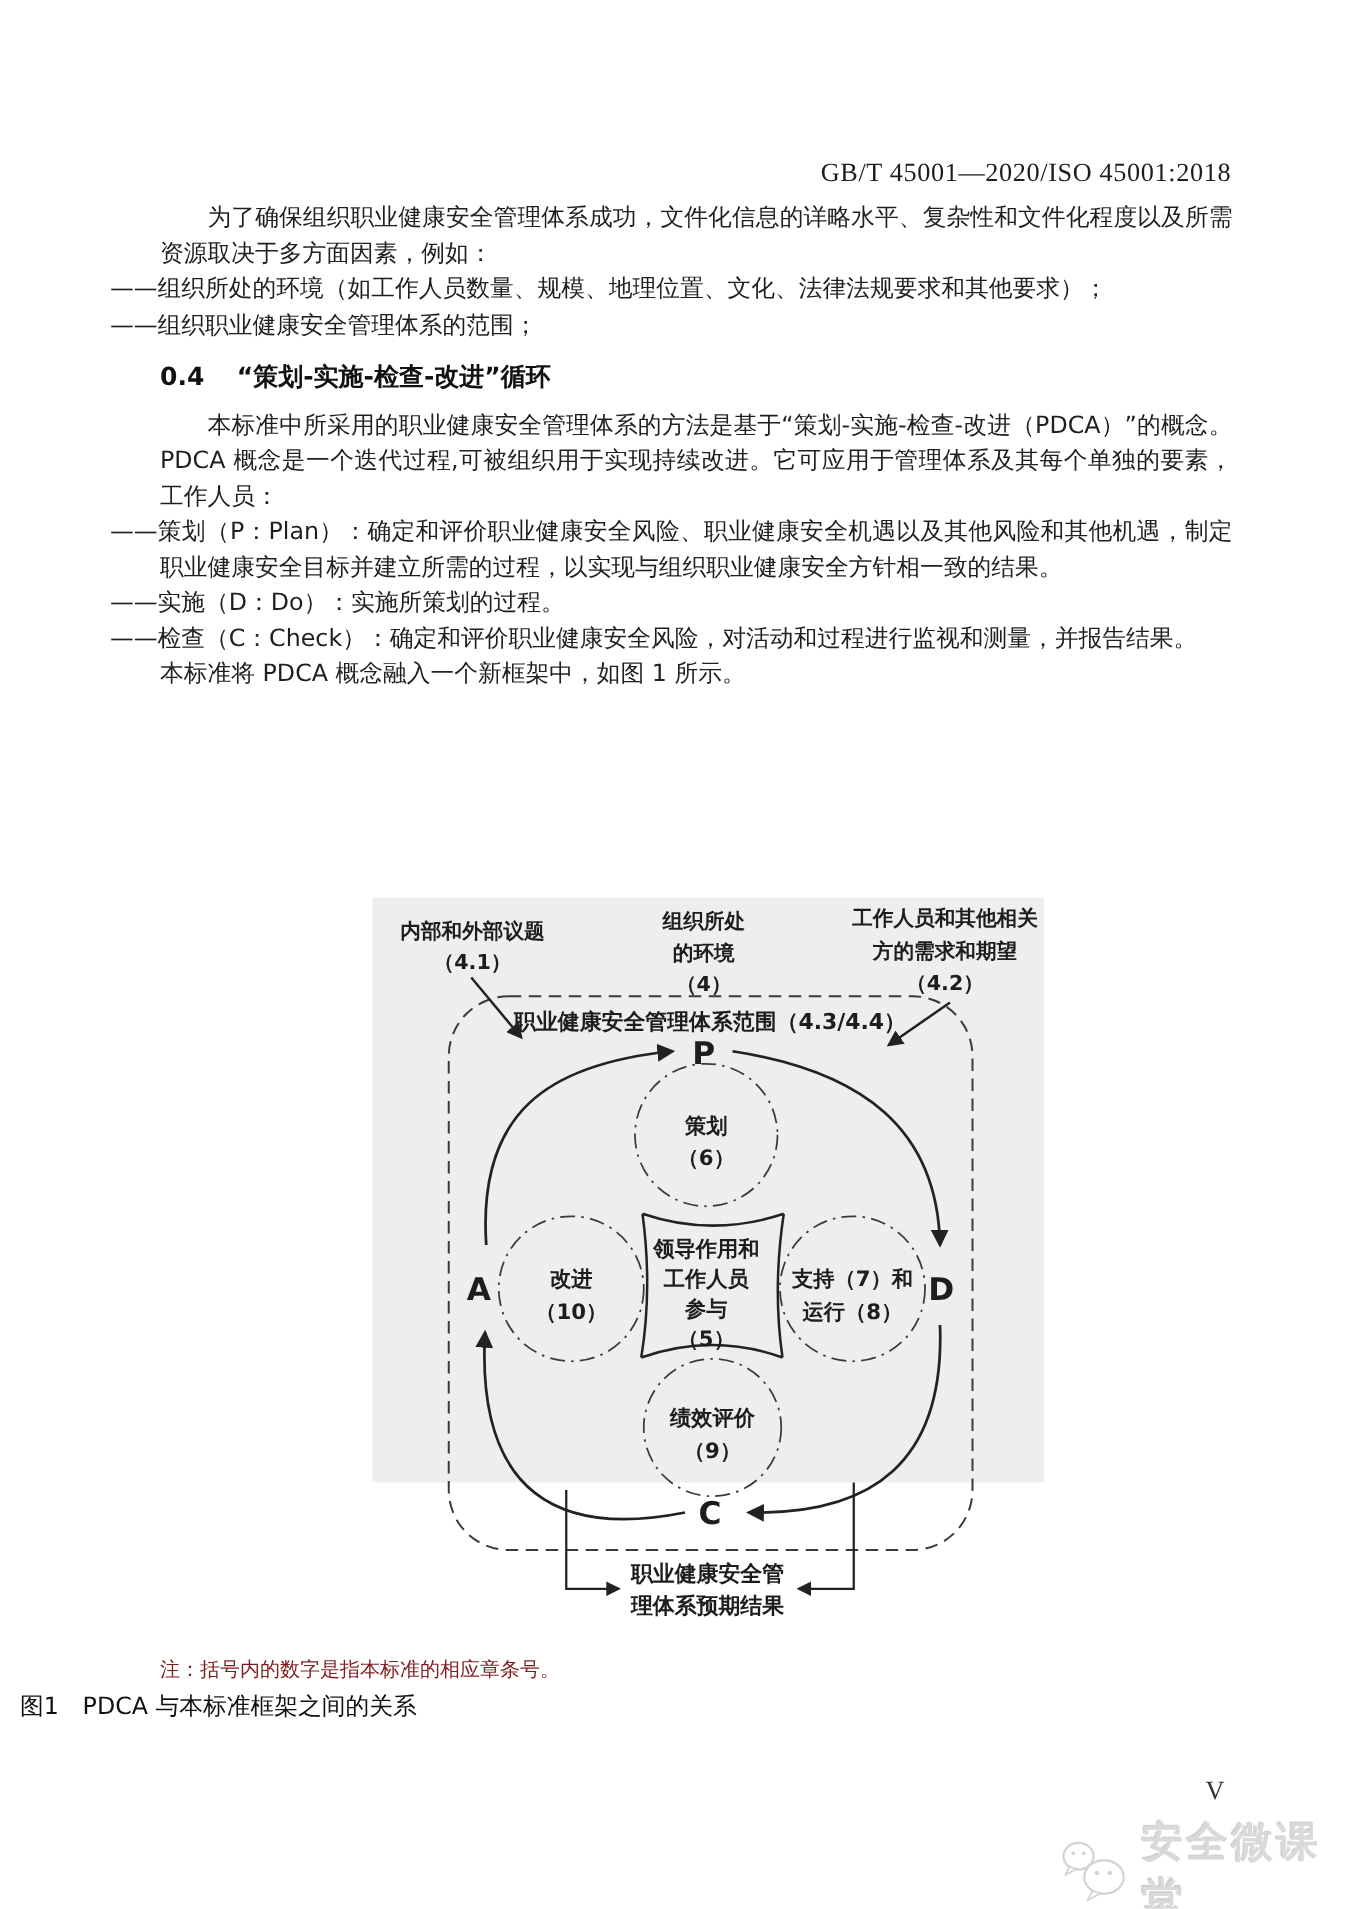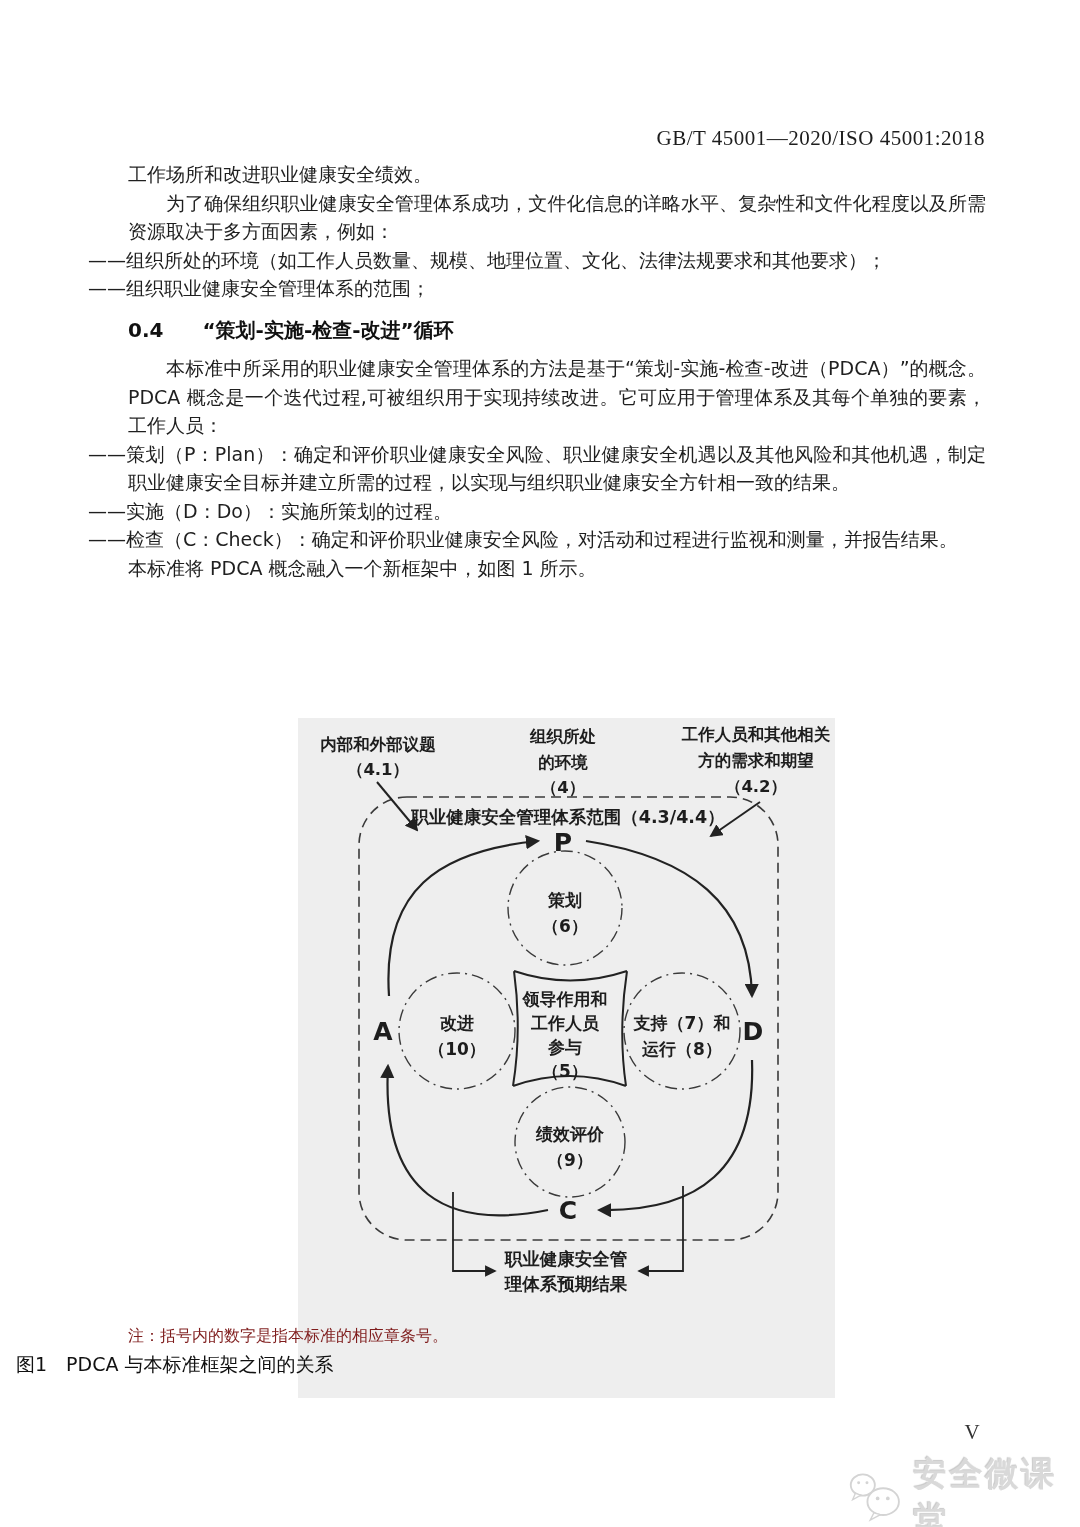--- a/index.html
+++ b/index.html
@@ -13,26 +13,26 @@
     font-size:21px;color:#1d1d1d;letter-spacing:.5px;
   }
   .content{
     position:absolute;left:128px;top:160px;width:858px;
     font-size:19px;line-height:28.5px;text-align:justify;color:#1f1f1f;
   }
   .content p{margin:0;}
   .indent{text-indent:2em;}
   .hang{margin-left:77px;text-indent:-40px;}
   .sec-head{
-    display:flex;gap:39px;align-items:baseline;
+    display:flex;gap:26px;align-items:baseline;
     font-weight:bold;font-size:20px;color:#111;
     margin:13px 0 10px 0;
   }
   .figure-box{
-    position:absolute;left:298px;top:718px;width:537px;height:680px;
+    position:absolute;left:298px;top:718px;width:537px;height:468px;
     background:#eeeeee;
   }
   .figure-box svg{display:block;}
   .fig-note{
     position:absolute;left:128px;top:1326px;font-size:16px;color:#7f1d1d;
   }
   .fig-caption{
     position:absolute;left:16px;top:1352px;width:1080px;text-align:left;
     font-weight:normal;font-size:19px;color:#111;
   }
@@ -56,21 +56,20 @@
   .outc{font-size:17.5px;font-weight:700;}
 </style>
 </head>
 <body>
 
 <div class="page">
 
   <div class="doc-code">GB/T 45001—2020/ISO 45001:2018</div>
 
   <div class="content">
-    <p>工作场所和改进职业健康安全绩效。</p>
     <p class="indent">为了确保组织职业健康安全管理体系成功，文件化信息的详略水平、复杂性和文件化程度以及所需资源取决于多方面因素，例如：</p>
     <p class="hang">——组织所处的环境（如工作人员数量、规模、地理位置、文化、法律法规要求和其他要求）；</p>
     <p class="hang">——组织职业健康安全管理体系的范围；</p>
     <div class="sec-head">
       <span>0.4</span>
       <span>“策划-实施-检查-改进”循环</span>
     </div>
     <p class="indent">本标准中所采用的职业健康安全管理体系的方法是基于“策划-实施-检查-改进（PDCA）”的概念。PDCA 概念是一个迭代过程,可被组织用于实现持续改进。它可应用于管理体系及其每个单独的要素，工作人员：</p>
     <p class="hang">——策划（P：Plan）：确定和评价职业健康安全风险、职业健康安全机遇以及其他风险和其他机遇，制定职业健康安全目标并建立所需的过程，以实现与组织职业健康安全方针相一致的结果。</p>
     <p class="hang">——实施（D：Do）：实施所策划的过程。</p>

